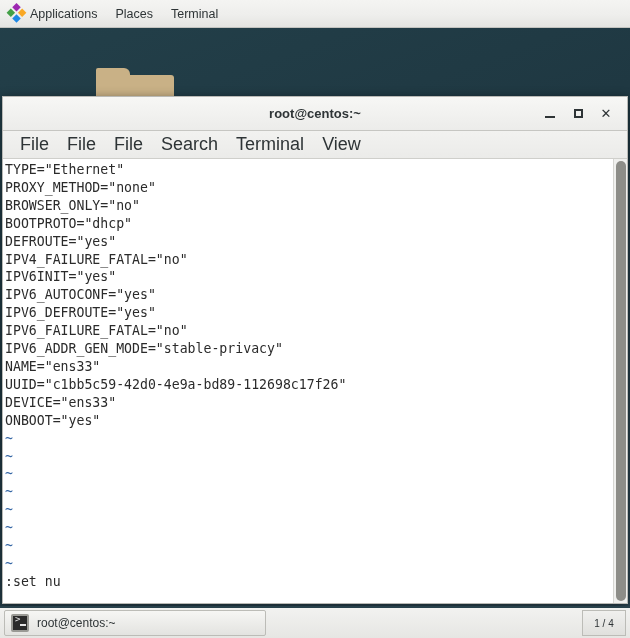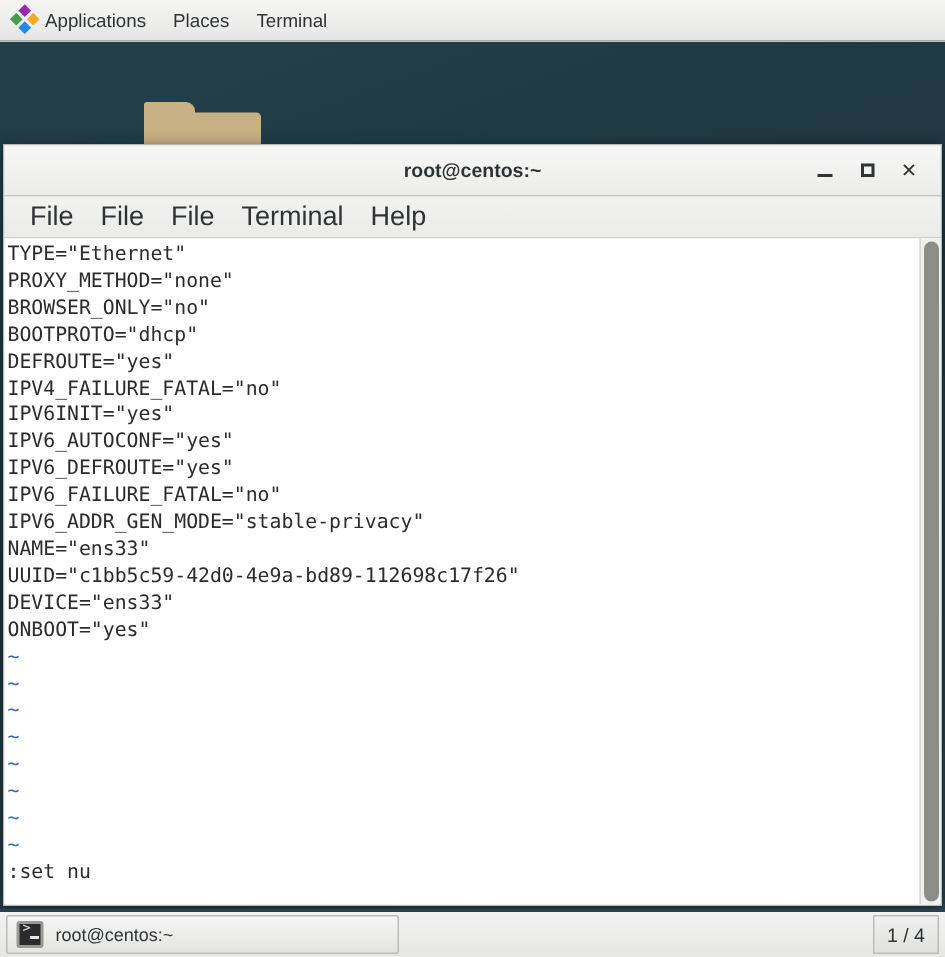--- a/index.html
+++ b/index.html
@@ -171,21 +171,21 @@
   #task-icon:after {
     content: ""; position: absolute; left: 7px; top: 8px;
     width: 6px; height: 1.5px; background: #e6e6e6;
   }
   #workspace-switcher {
     margin-left: auto;
     height: 26px; min-width: 44px;
     background: linear-gradient(to bottom, #f0f0ee, #e0e0dd);
     border: 1px solid #bcbcb7;
     display: flex; align-items: center; justify-content: center;
-    font-size: 13px; color: #2e3436;
+    font-size: 10px; color: #2e3436;
     padding: 0 8px; cursor: default;
   }
 </style>
 </head>
 <body>
 
 <div id="top-panel">
   <div class="panel-item">
     <span id="apps-logo">
         <i></i>
@@ -230,24 +230,27 @@
     <div class="menu-item">
         <span>File</span>
       </div>
     <div class="menu-item">
         <span>File</span>
       </div>
     <div class="menu-item">
         <span>File</span>
       </div>
     <div class="menu-item">
+        <span>Search</span>
+      </div>
+    <div class="menu-item">
         <span>Terminal</span>
       </div>
     <div class="menu-item">
-        <span>Help</span>
+        <span>View</span>
       </div>
   </div>
 
   <div id="terminal-body">
     <div id="term-text"><div>TYPE="Ethernet"</div><div>PROXY_METHOD="none"</div><div>BROWSER_ONLY="no"</div><div>BOOTPROTO="dhcp"</div><div>DEFROUTE="yes"</div><div>IPV4_FAILURE_FATAL="no"</div><div>IPV6INIT="yes"</div><div>IPV6_AUTOCONF="yes"</div><div>IPV6_DEFROUTE="yes"</div><div>IPV6_FAILURE_FATAL="no"</div><div>IPV6_ADDR_GEN_MODE="stable-privacy"</div><div>NAME="ens33"</div><div>UUID="c1bb5c59-42d0-4e9a-bd89-112698c17f26"</div><div>DEVICE="ens33"</div><div>ONBOOT="yes"</div><div class="tilde">~</div><div class="tilde">~</div><div class="tilde">~</div><div class="tilde">~</div><div class="tilde">~</div><div class="tilde">~</div><div class="tilde">~</div><div class="tilde">~</div><div>:set nu</div></div>
     <div id="term-scrollbar">
       <div id="term-scroll-thumb"></div>
     </div>
 
   </div>

